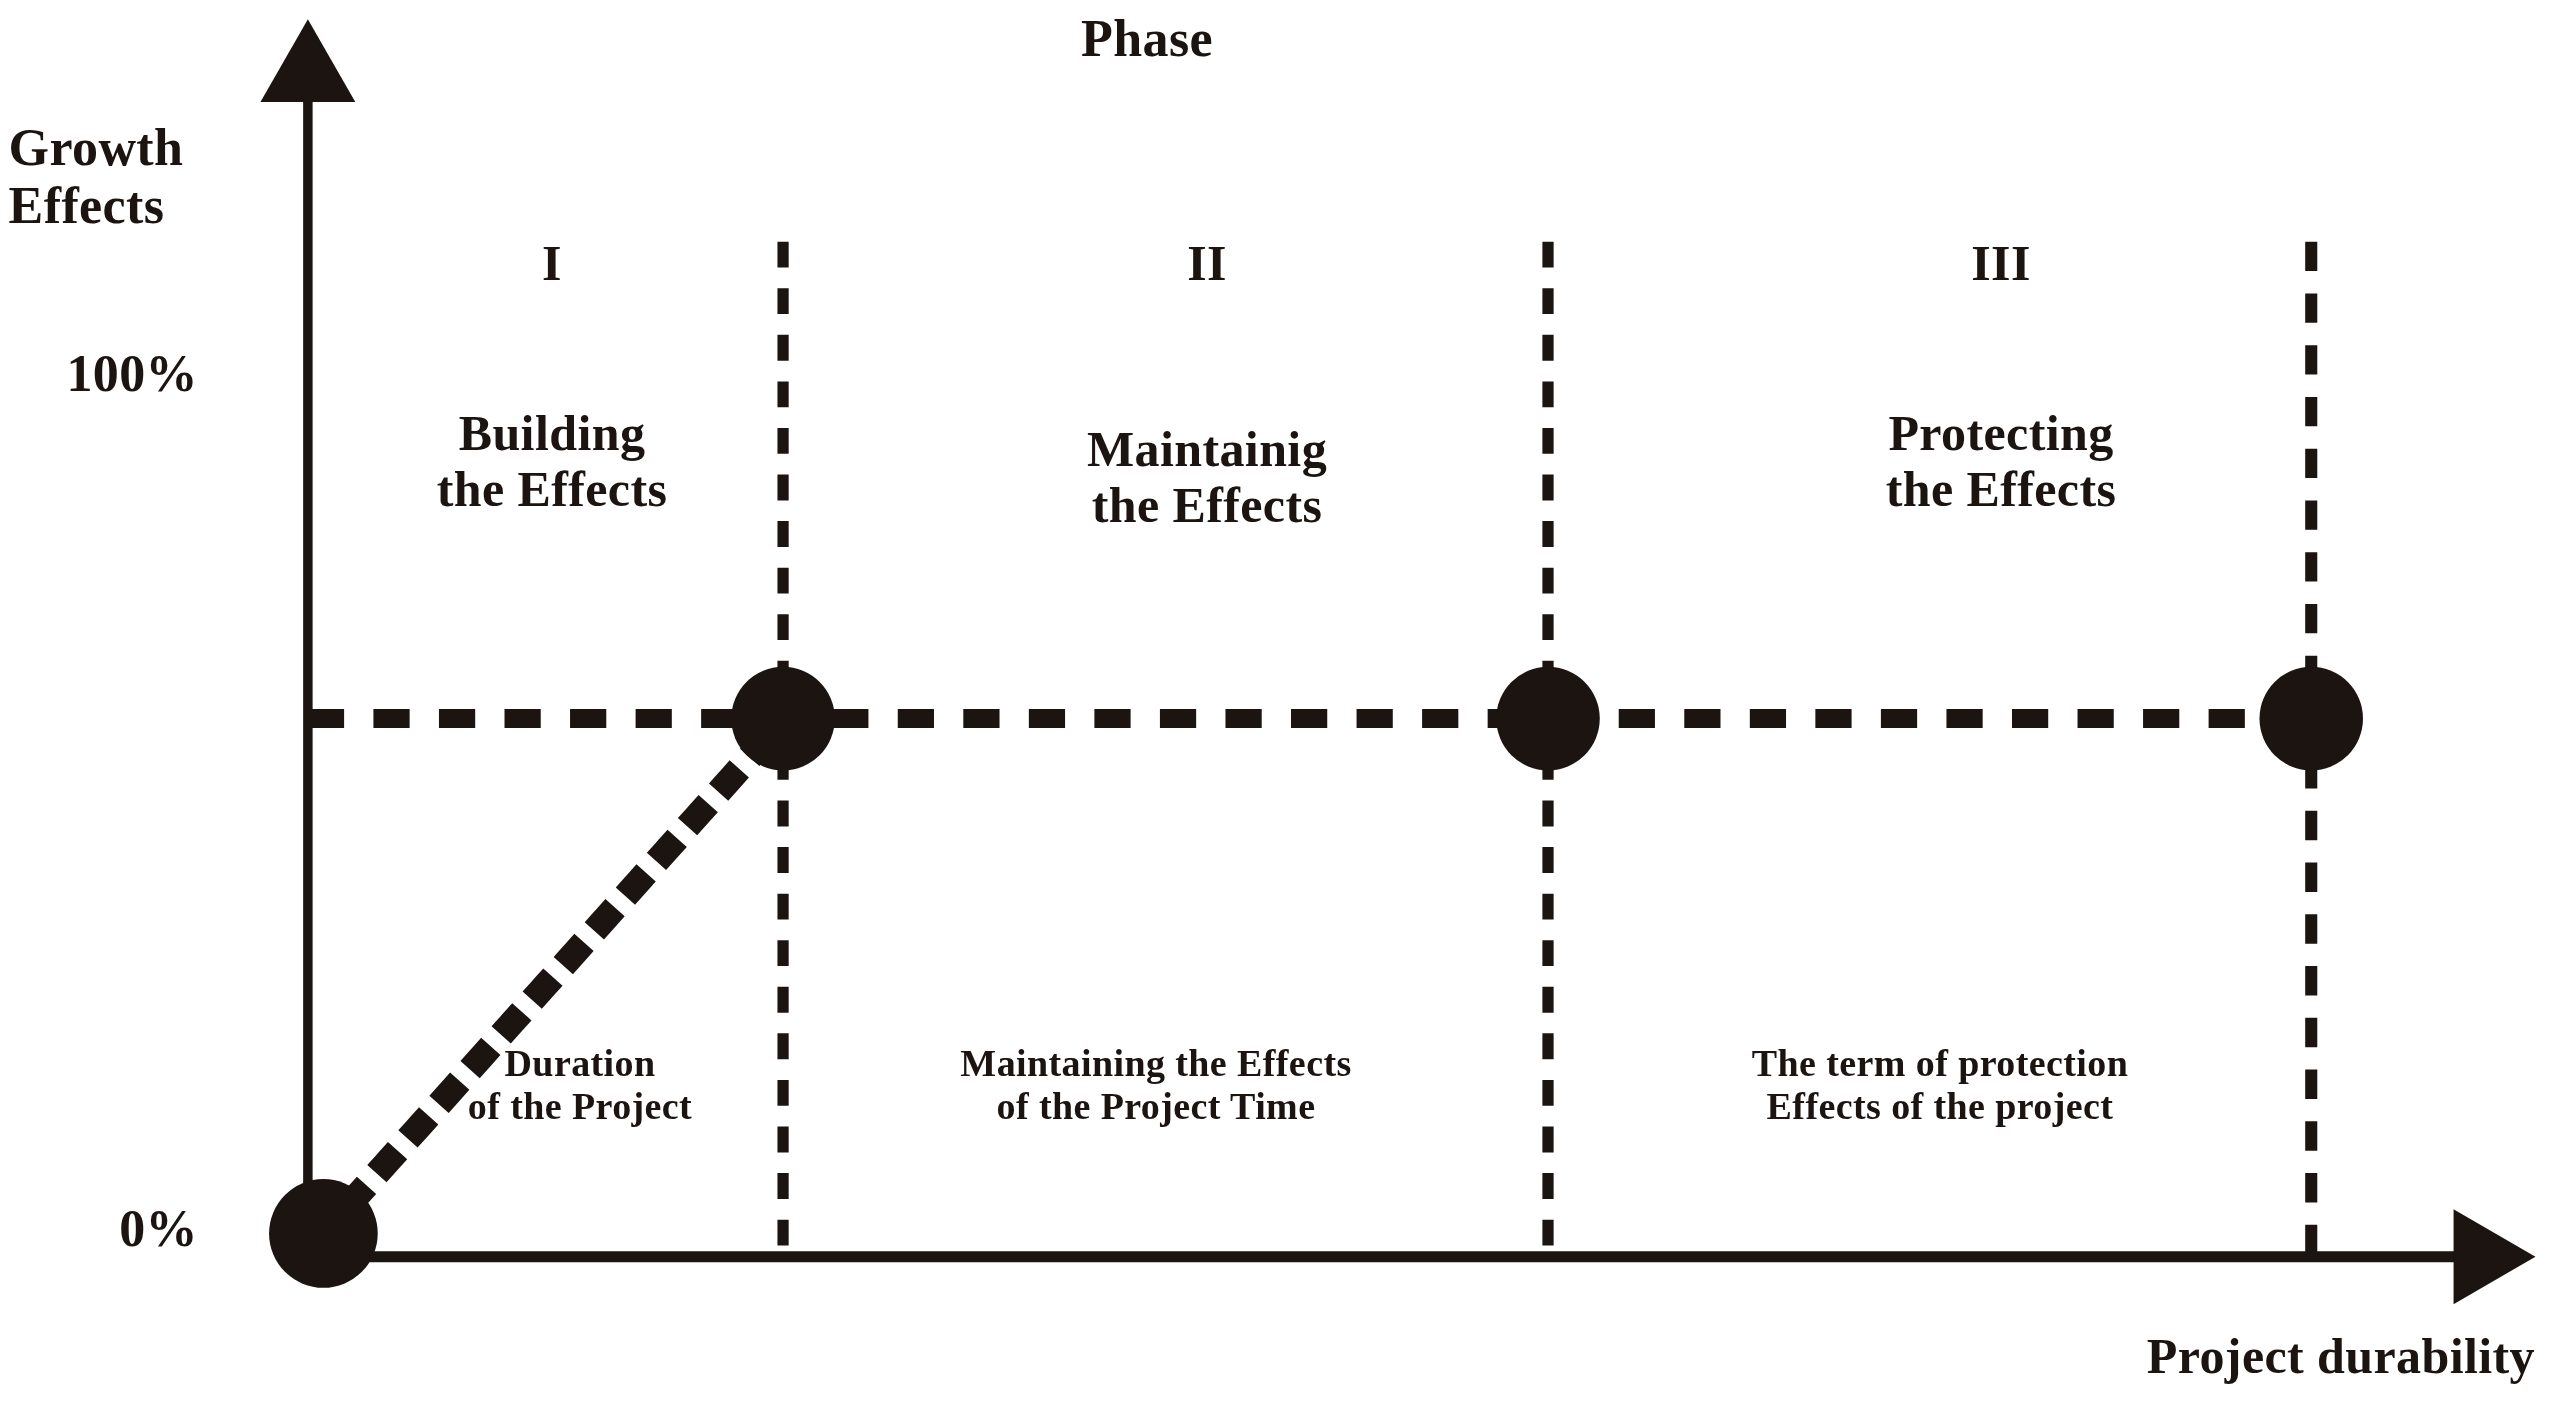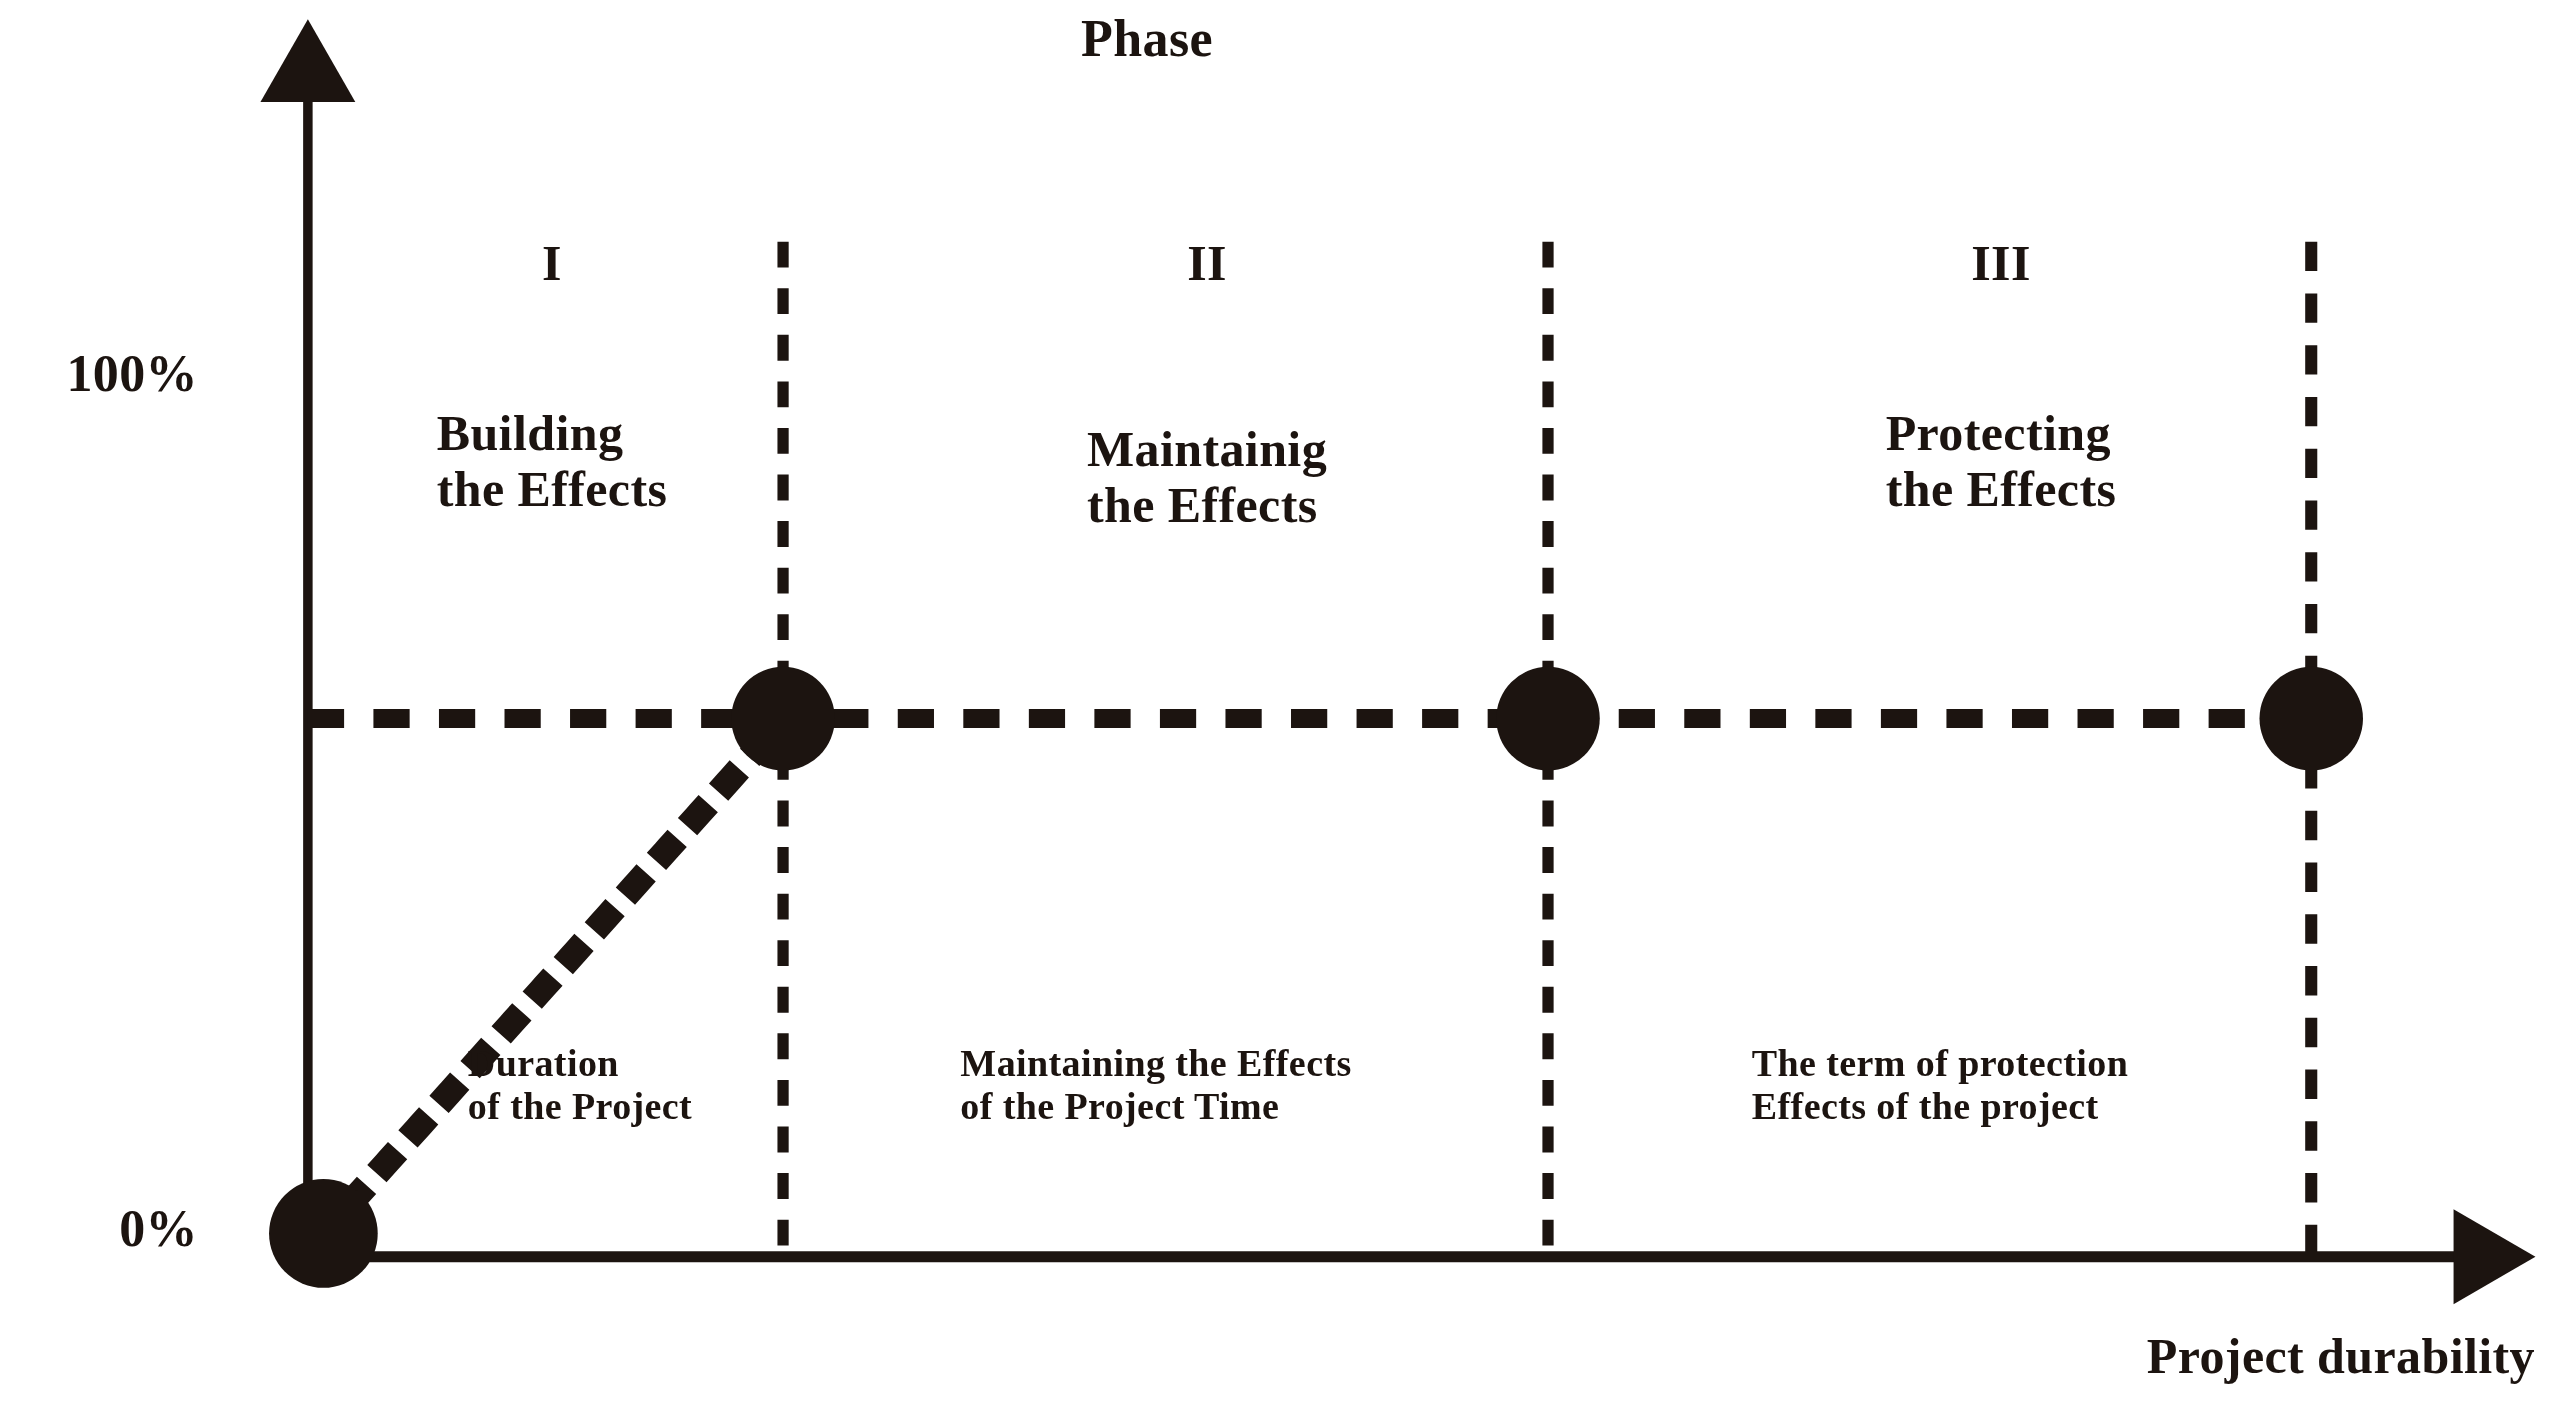--- a/index.html
+++ b/index.html
@@ -25,21 +25,21 @@
     height: 1407px;
   }
   .lbl {
     position: absolute;
     color: #1c1410;
     font-weight: bold;
     line-height: 1.12;
     white-space: pre;
     letter-spacing: 0.4px;
   }
-  .ctr { transform: translateX(-50%); }
+  .ctr { text-align: center; transform: translateX(-50%); }
   .rgt { text-align: center; transform: translateX(-100%); }
 
   #axis-y-title  { left: 8.6px;  top: 119px;  font-size: 52px; text-align: left; }
   #chart-title   { left: 1147px; top: 10.3px;  font-size: 52px; }
   #tick-100      { left: 198px; top: 345px;  font-size: 52px; }
   #tick-0        { left: 198px; top: 1200px; font-size: 52px; }
   #axis-x-title  { left: 2535px; top: 1328px; font-size: 50px; }
 
   .phase-num   { font-size: 50px; }
   .phase-name  { font-size: 50px; }
@@ -82,20 +82,22 @@
     <line x1="375" y1="1430" x2="905" y2="838" stroke="#1c1410" stroke-width="30" stroke-linecap="square" stroke-dasharray="6 48"></line>
 
     <circle cx="375" cy="1430" r="63" fill="#1c1410"></circle>
     <circle cx="908" cy="833" r="60" fill="#1c1410"></circle>
     <circle cx="1795" cy="833" r="60" fill="#1c1410"></circle>
     <circle cx="2680" cy="833" r="60" fill="#1c1410"></circle>
   </svg>
 
   <div class="lbl ctr" id="chart-title">Phase</div>
 
+  <div class="lbl" id="axis-y-title">Growth
+Effects</div>
 
   <div class="lbl rgt" id="tick-100">100%</div>
   <div class="lbl rgt" id="tick-0">0%</div>
 
   <div class="lbl rgt" id="axis-x-title">Project durability</div>
 
   <div class="lbl ctr phase-num" id="phase-num-1">I</div>
   <div class="lbl ctr phase-name" id="phase-name-1">Building
 the Effects</div>
   <div class="lbl ctr span-label" id="span-label-1">Duration

